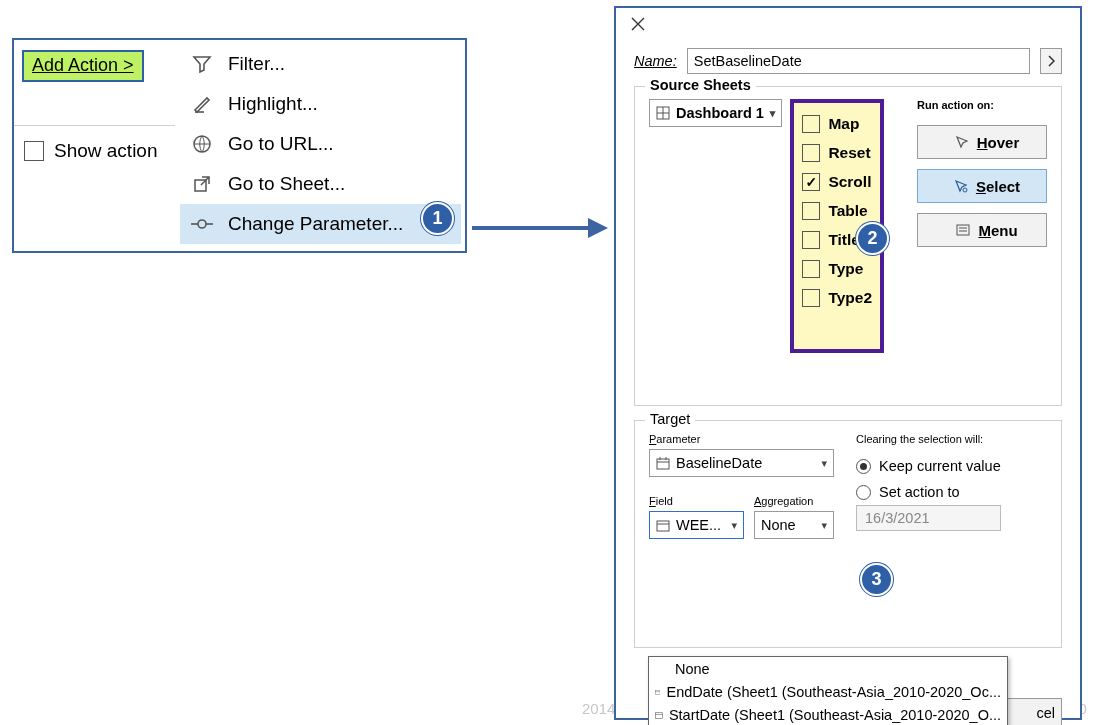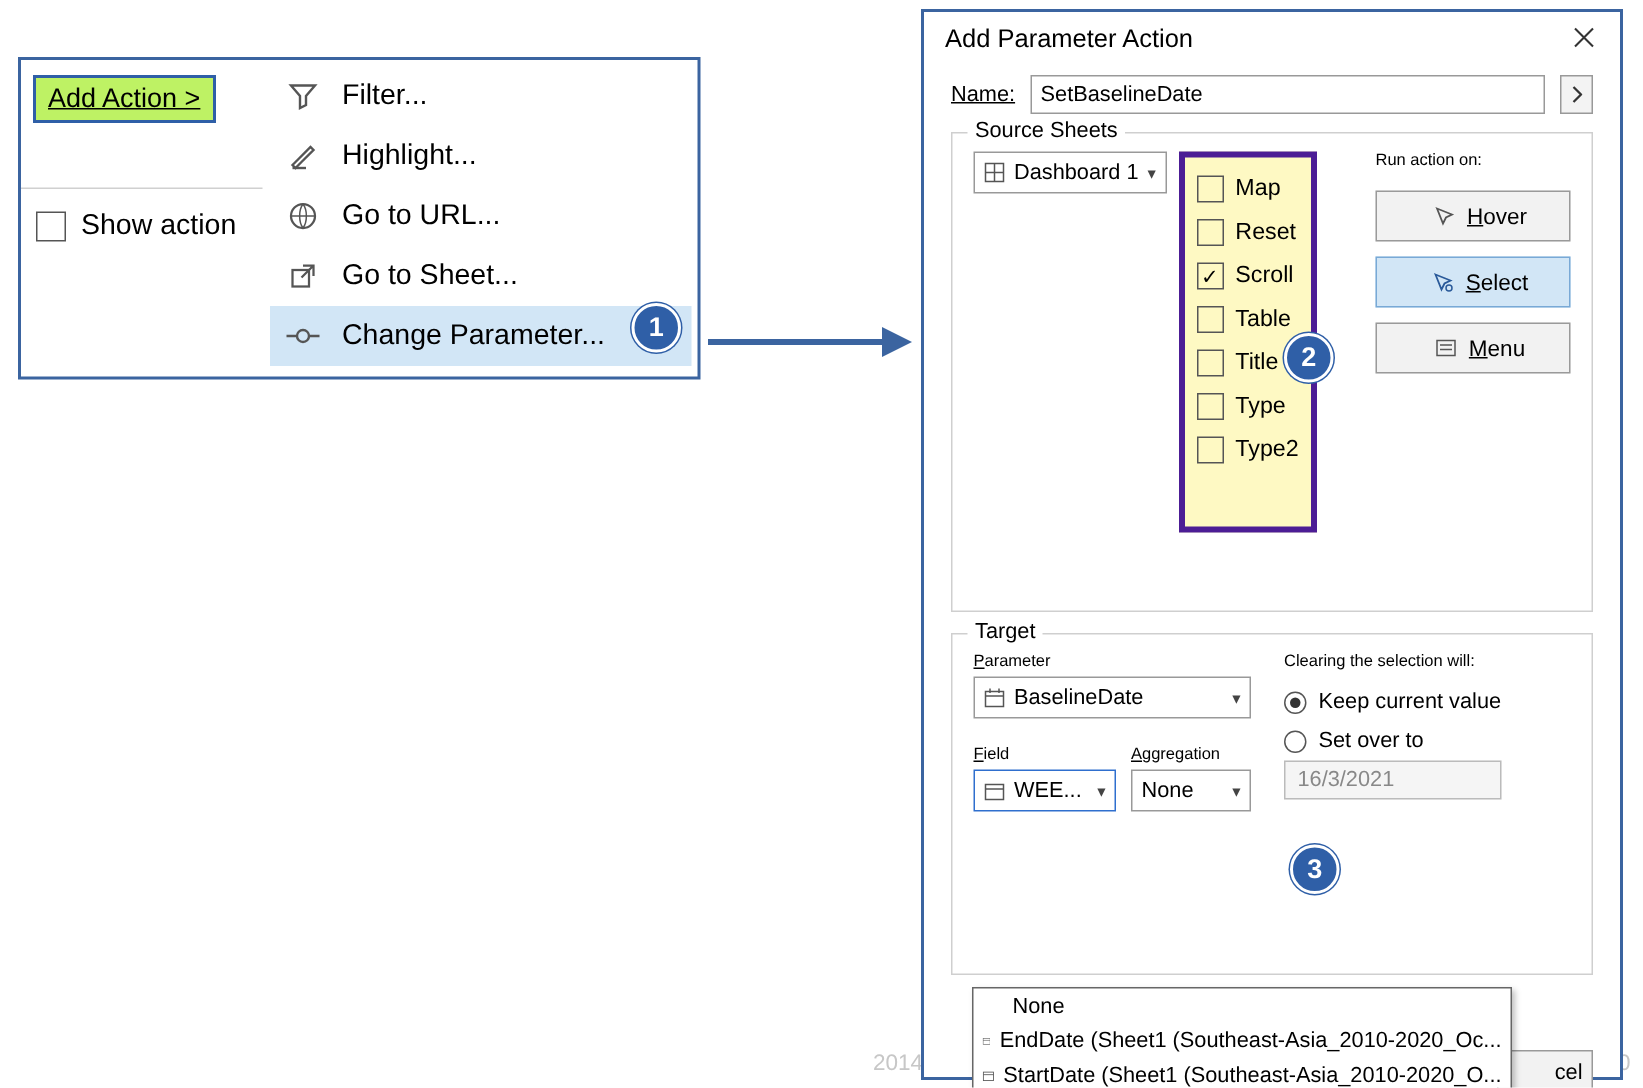--- a/index.html
+++ b/index.html
@@ -126,21 +126,21 @@
     gap: 6px;
     flex: 1;
     position: relative;
   }
   .name-row {
     display: flex;
     align-items: center;
     gap: 10px;
     margin-bottom: 6px;
   }
-  .name-row label span.u { text-decoration: underline; }
+  .name-row label span.u { text-decoration: underline; font-style: italic; }
   .name-input {
     flex: 1;
     height: 26px;
     border: 1px solid #999;
     padding: 0 6px;
     font-size: 14.5px;
     background: #fff;
   }
   .sq-btn {
     width: 22px; height: 26px;
@@ -365,40 +365,39 @@
 
 <div class="arrow">
   <svg width="140" height="26" viewBox="0 0 140 26">
     <line x1="2" y1="13" x2="120" y2="13" stroke="#3b64a0" stroke-width="4"></line>
     <polygon points="118,3 138,13 118,23" fill="#3b64a0"></polygon>
   </svg>
 </div>
 
 <div class="dialog">
   <div class="titlebar">
-    <span>Add Parameter Action</span>
     <span class="x">
       <svg width="16" height="16" viewBox="0 0 16 16">
           <path d="M2 2l12 12M14 2L2 14" stroke="#333" stroke-width="1.4"></path>
         </svg>
     </span>
   </div>
 
   <div class="dlg-body">
     <div class="name-row">
       <label><span class="u">Name:</span></label>
       <input class="name-input" value="SetBaselineDate" style="">
       <div class="sq-btn">
         <svg width="8" height="12" viewBox="0 0 8 12">
             <path d="M2 1l5 5-5 5" fill="none" stroke="#333" stroke-width="1.5"></path>
           </svg>
       </div>
     </div>
 
-    <div class="section-frame" style="height:320px;">
+    <div class="section-frame" style="height:320px;font-weight:bold;">
       <div class="section-label">Source Sheets</div>
       <div class="src-row">
         <div class="src-left">
           <div class="combo">
             <svg width="14" height="14" viewBox="0 0 14 14">
                 <rect x="1" y="1" width="12" height="12" fill="none" stroke="#555"></rect>
                 <line x1="1" y1="7" x2="13" y2="7" stroke="#555"></line>
                 <line x1="7" y1="1" x2="7" y2="13" stroke="#555"></line>
               </svg>
             <span>Dashboard 1</span>
@@ -501,21 +500,21 @@
         </div>
 
         <div class="tcol right">
           <div class="fld-label" style="margin-bottom:8px;">Clearing the selection will:</div>
           <div class="radio-row">
             <div class="radio sel"></div>
             <span><span class="u">K</span>eep current value</span>
           </div>
           <div class="radio-row">
             <div class="radio"></div>
-            <span>Set over to</span>
+            <span>Set action to</span>
           </div>
           <div class="date-input">
             <span>16/3/2021</span>
           </div>
         </div>
       </div>
     </div>
 
     <div class="dropdown-open">
       <div class="dd-item">

